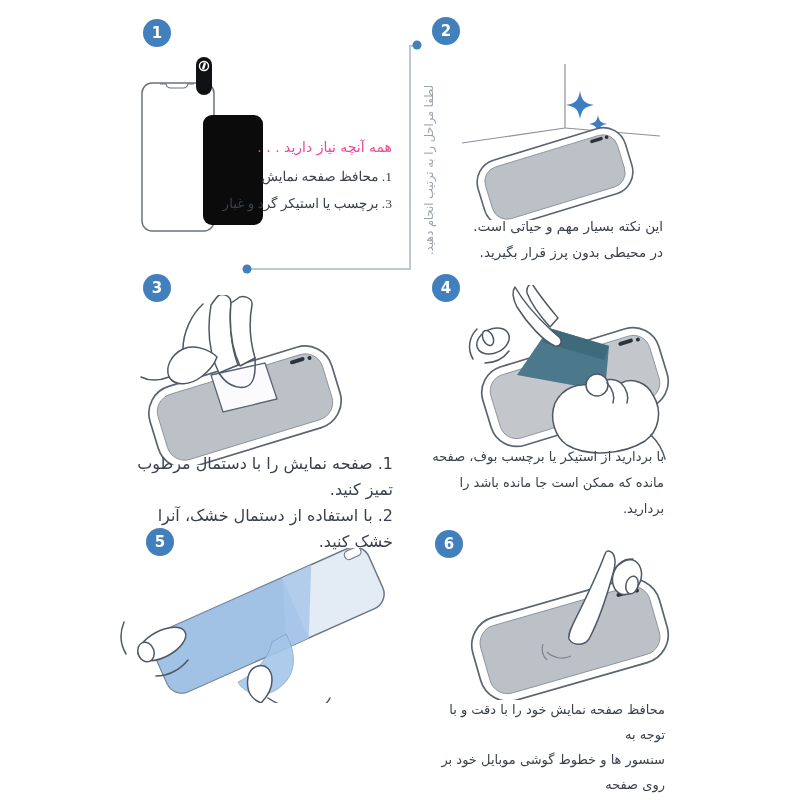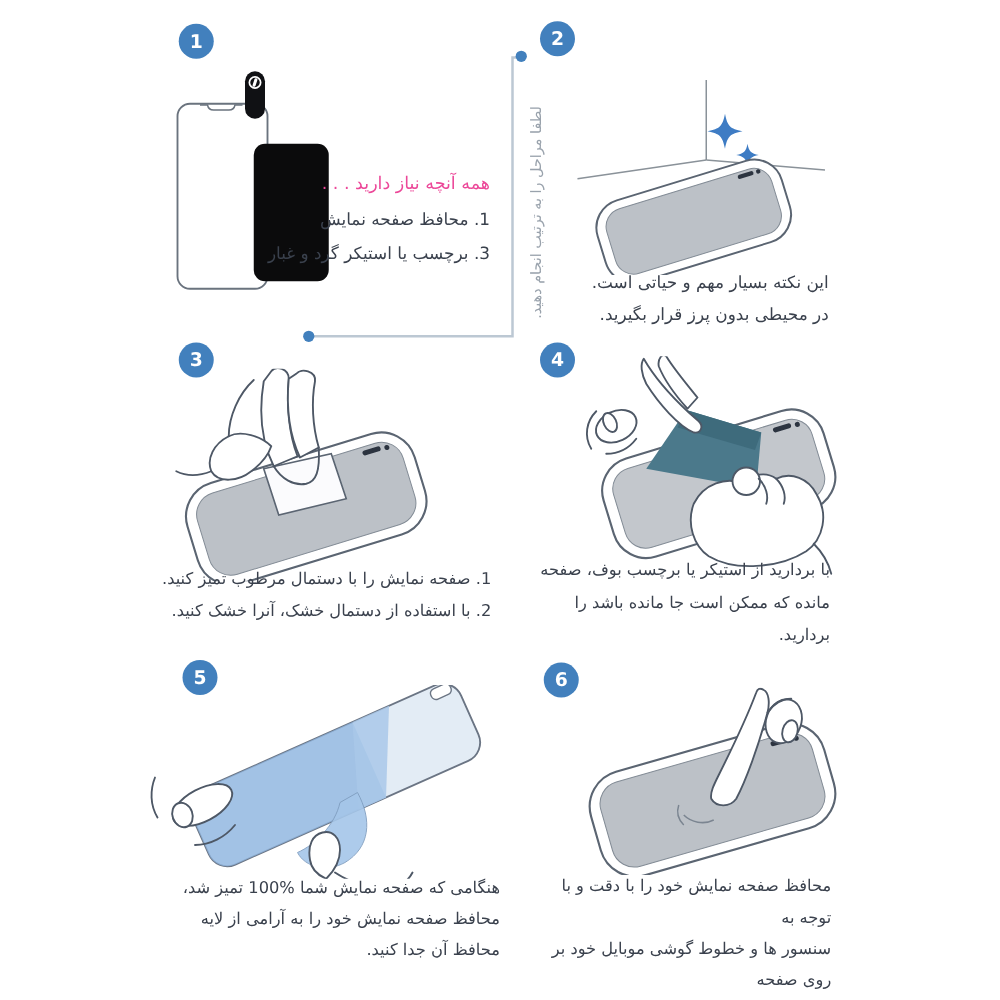--- a/index.html
+++ b/index.html
@@ -10,23 +10,23 @@
          justify-content:center;line-height:1;}
   #c1{left:143px;top:19px;} #c2{left:432px;top:17px;} #c3{left:143px;top:274px;}
   #c4{left:432px;top:274px;} #c5{left:146px;top:528px;} #c6{left:435px;top:530px;}
   .ill{position:absolute;}
   #s1{left:130px;top:48px;} #s2{left:450px;top:55px;} #s3{left:125px;top:295px;}
   #s4{left:455px;top:285px;} #s5{left:118px;top:548px;} #s6{left:455px;top:550px;}
   .cap{position:absolute;direction:rtl;text-align:right;color:#3a414d;font-size:13.5px;}
   .cap .line{display:block;}
   #t1{left:150px;top:139px;width:242px;}
   #t1 .head{color:#ec4899;font-size:14px;margin-bottom:8px;}
-  #t1 .item{line-height:27px;}
+  #t1 .item{line-height:27px;font-family:Liberation Serif, serif;}
   #t2{left:460px;top:213px;width:203px;line-height:26px;}
-  #t3{left:128px;top:451px;width:265px;line-height:26px;font-size:13px;}
+  #t3{left:128px;top:451px;width:265px;line-height:26px;font-size:16px;}
   #t4{left:428px;top:444px;width:236px;line-height:26px;font-size:13px;}
   #t5{left:138px;top:698px;width:262px;line-height:25px;font-size:13px;}
   #t6{left:428px;top:697px;width:237px;line-height:25px;font-size:13px;}
   .vnote{position:absolute;left:340px;top:162px;width:180px;height:16px;
          transform:rotate(-90deg);direction:rtl;text-align:center;color:#99a2ac;
          font-size:11.5px;white-space:nowrap;}
   svg{display:block;}
   .connector{position:absolute;left:0;top:0;pointer-events:none;}
 </style>
 </head>
@@ -184,25 +184,20 @@
   <div class="cap" id="t3">
     <span class="line">1. صفحه نمایش را با دستمال مرطوب تمیز کنید.</span>
     <span class="line">2. با استفاده از دستمال خشک، آنرا خشک کنید.</span>
   </div>
 
   <div class="cap" id="t4">
     <span class="line">با بردارید از استیکر یا برچسب بوف، صفحه</span>
     <span class="line">مانده که ممکن است جا مانده باشد را بردارید.</span>
   </div>
 
-  <div class="cap" id="t5">
-    <span class="line">هنگامی که صفحه نمایش شما %100 تمیز شد،</span>
-    <span class="line">محافظ صفحه نمایش خود را به آرامی از لایه</span>
-    <span class="line">محافظ آن جدا کنید.</span>
-  </div>
 
   <div class="cap" id="t6">
     <span class="line">محافظ صفحه نمایش خود را با دقت و با توجه به</span>
     <span class="line">سنسور ها و خطوط گوشی موبایل خود بر روی صفحه</span>
     <span class="line">نمایش بچسبانید.</span>
   </div>
 
 </div>
 
 </body></html>

